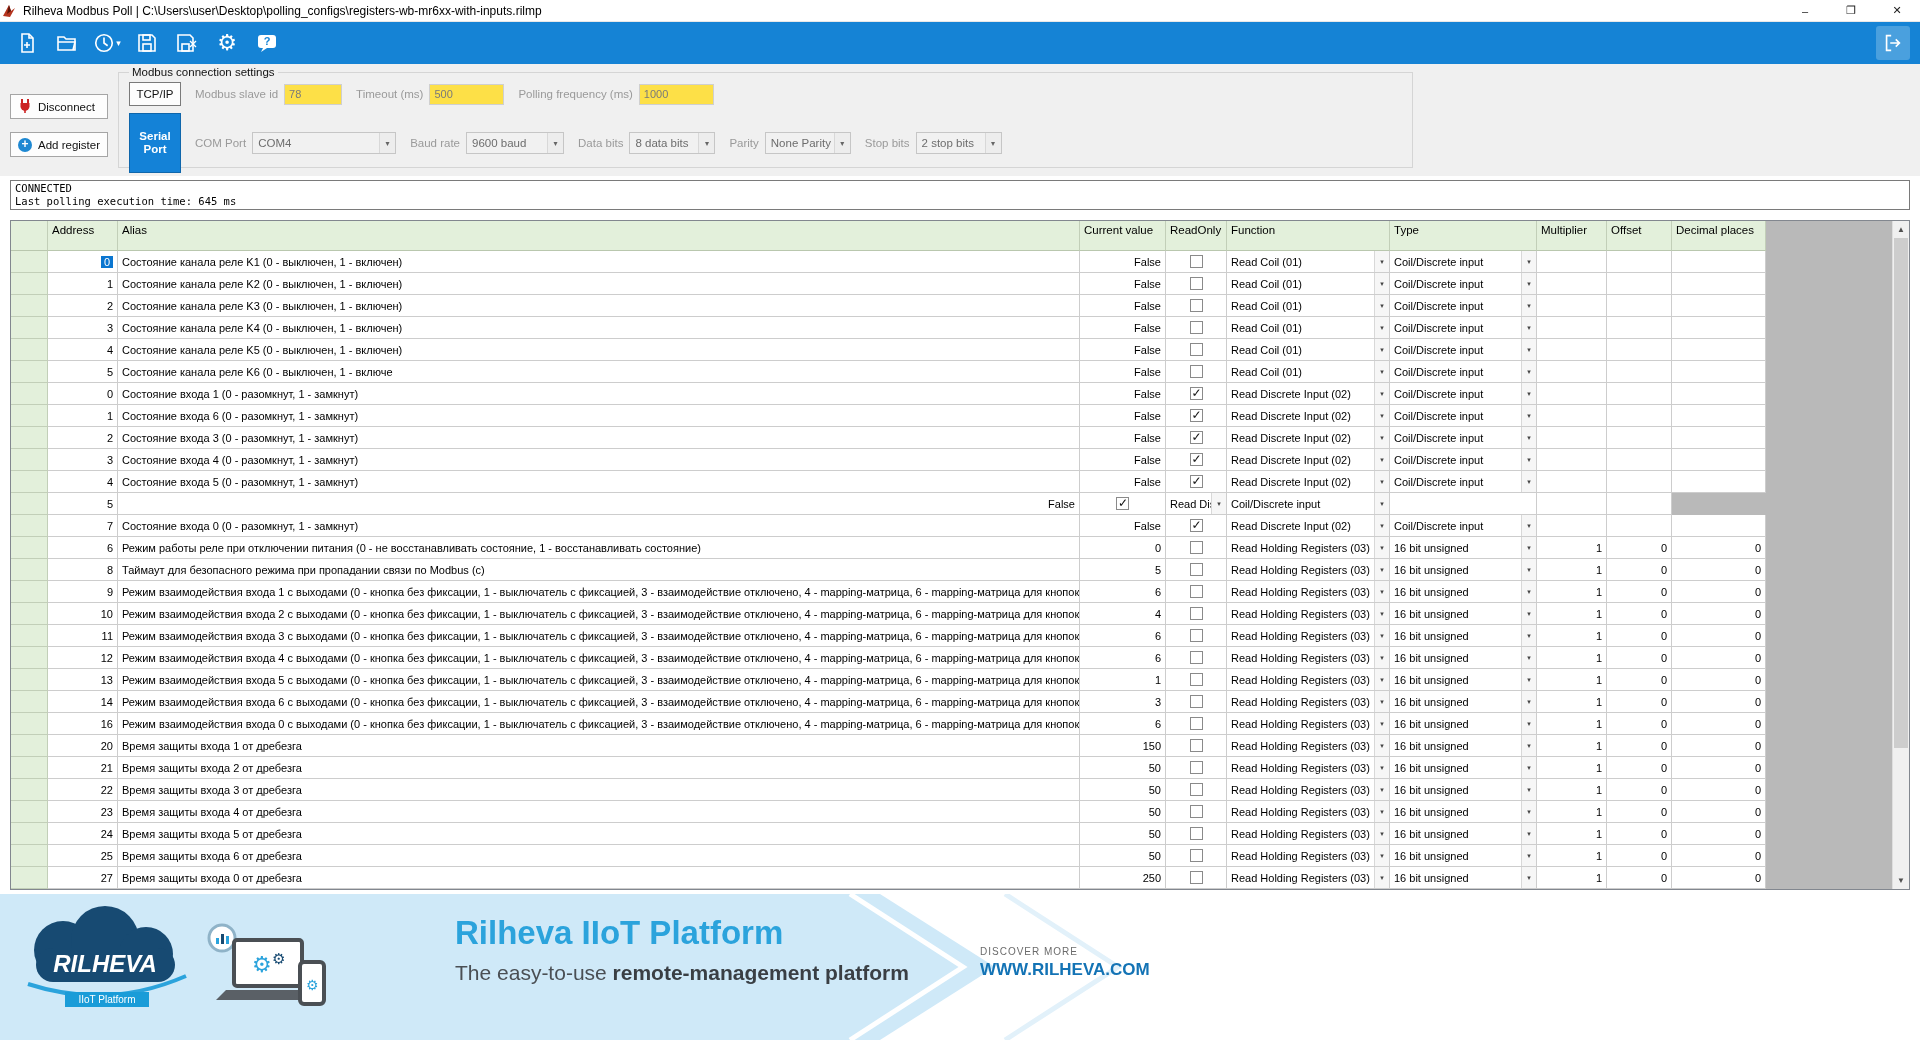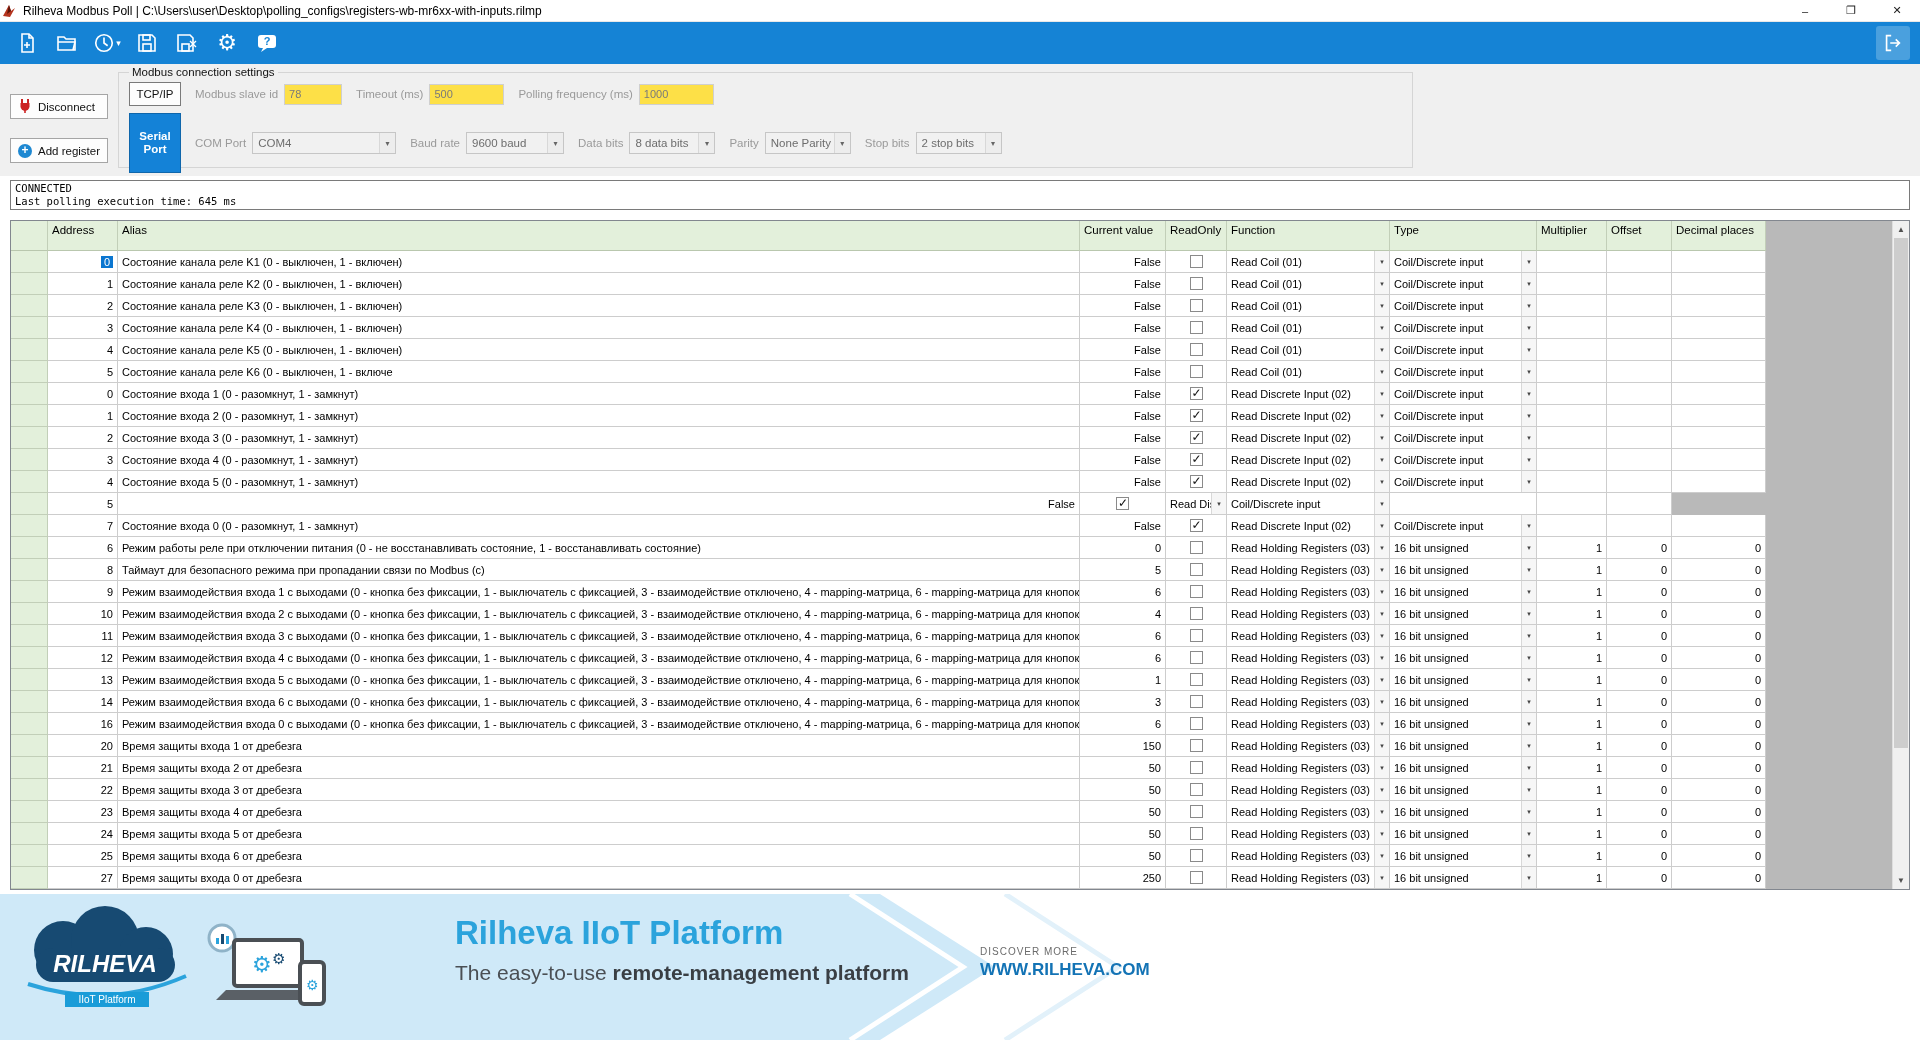--- a/index.html
+++ b/index.html
@@ -21,21 +21,21 @@
     border-radius:3px; }
   .tb-btn svg { display:block; }
   .history-wrap { display:flex; align-items:center; }
   .caret-down { color:#fff; font-size:9px; margin-left:1px; }
   .caret-down::after { content:"▾"; }
   .gear-glyph { color:#fff; font-size:22px; line-height:22px; }
   .tb-exit { margin-left:auto; background:#4aa0de; }
 
   
   .connection-section { height:112px; background:#f0f0f0; position:relative; padding-top:2px; }
-  .side-buttons { position:absolute; left:10px; top:30px; display:flex; flex-direction:column; gap:19px; }
+  .side-buttons { position:absolute; left:10px; top:30px; display:flex; flex-direction:column; gap:13px; }
   .side-btn { width:98px; height:25px; background:#fdfdfd; border:1px solid #a5a5a5;
     display:flex; align-items:center; gap:6px; padding:0 7px; font-size:11.5px; color:#111; }
   .plus-icon { width:14px; height:14px; border-radius:50%; background:#1e88d2; color:#fff;
     font-size:12px; line-height:13px; text-align:center; font-weight:bold; }
   fieldset.conn-group { position:absolute; left:118px; top:2px; width:1295px; height:102px;
     border:1px solid #d5d5d5; padding:4px 10px 6px 10px; background:#f0f0f0; }
   fieldset.conn-group legend { font-size:11.5px; color:#111; padding:0 3px; }
   .conn-row { display:flex; align-items:center; margin-bottom:7px; }
   .mode-btn { width:52px; min-height:24px; border:1px solid #7a7a7a; background:#fdfdfd;
     font-size:11.5px; display:flex; align-items:center; justify-content:center; text-align:center;
@@ -502,21 +502,21 @@
             <span></span>
           </div>
   </div>
 
   <div class="grid-row">
     <div class="cell ind"></div>
     <div class="cell num">
             <span class="addr-val">1</span>
           </div>
     <div class="cell">
-            <span>Состояние входа 2 (0 - разомкнут, 1 - замкнут)</span>
+            <span>Состояние входа 6 (0 - разомкнут, 1 - замкнут)</span>
           </div>
     <div class="cell num">
             <span>False</span>
           </div>
     <div class="cell center">
             <span class="checkbox checked"></span>
           </div>
     <div class="cell dropdown">
             <span class="dd-text">Read Discrete Input (02)</span>
             <span class="dd-btn"></span>

